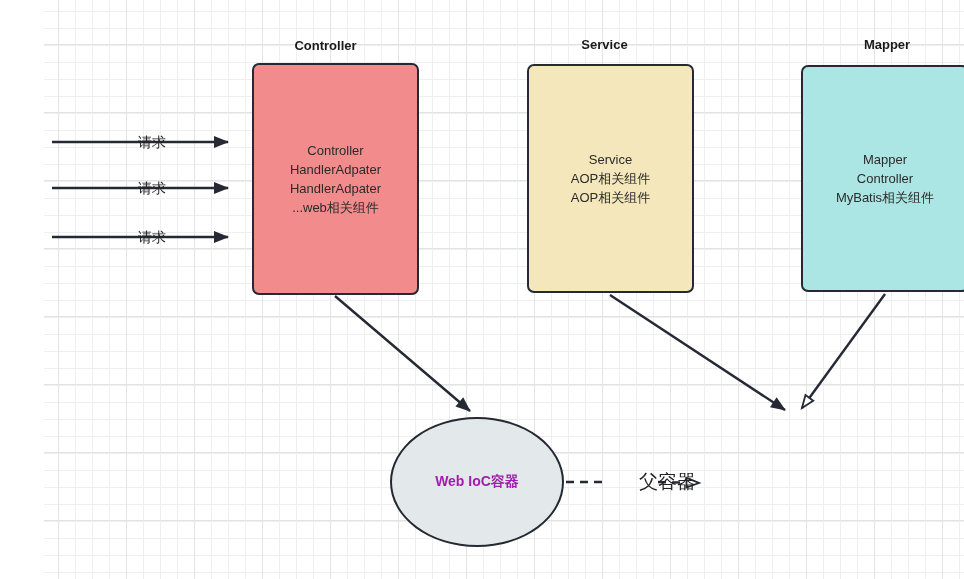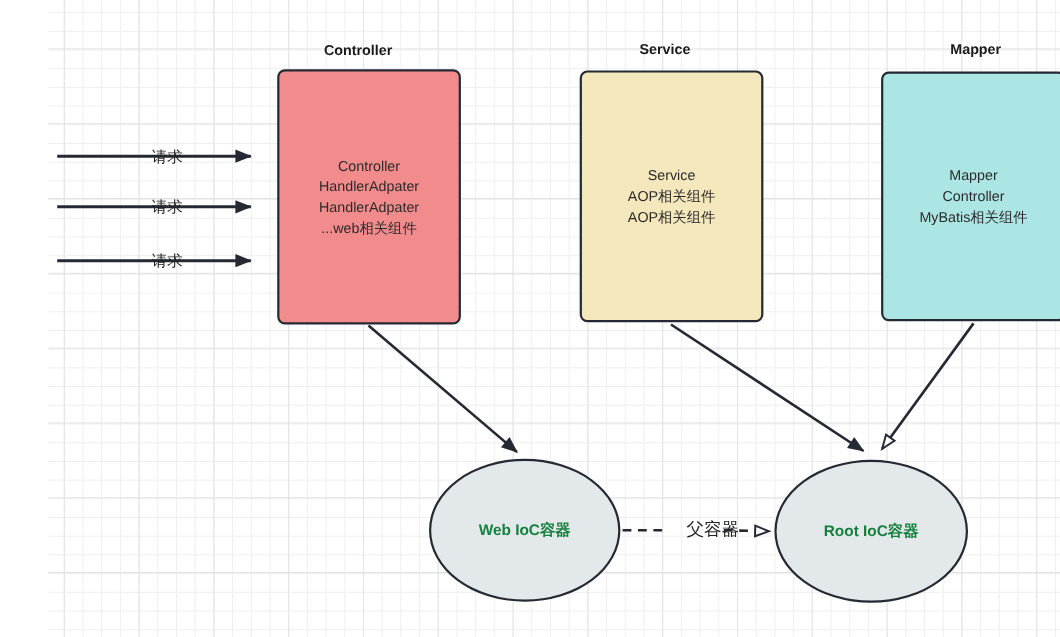--- a/index.html
+++ b/index.html
@@ -62,36 +62,36 @@
   .node-ellipse {
     position: absolute;
     box-sizing: border-box;
     border: 2.5px solid #242933;
     border-radius: 50%;
     display: flex;
     align-items: center;
     justify-content: center;
     font-weight: bold;
     font-size: 14px;
-    color: #15803d;
+    color: #a21caf;
     text-align: right;
   }
   #ellipse-web  { left: 346px; top: 417px; width: 174px; height: 130px; }
   #ellipse-root { left: 660px; top: 418px; width: 176px; height: 130px; }
   .edge-label {
     position: absolute;
     font-size: 14px;
     color: #222222;
     text-align: right;
     line-height: 18px;
   }
   #req-label-1 { left: 72px; top: 133px; width: 50px; }
   #req-label-2 { left: 72px; top: 179px; width: 50px; }
   #req-label-3 { left: 72px; top: 228px; width: 50px; }
-  #parent-label { left: 564px; top: 473px; width: 64px; font-size: 16px; }
+  #parent-label { left: 588px; top: 473px; width: 64px; font-size: 19px; }
 </style>
 </head>
 <body>
 
 <div class="canvas">
 
   <svg class="connector-layer" width="964" height="579" viewBox="0 0 964 579" xmlns="http://www.w3.org/2000/svg">
     <defs>
       <marker id="mSolid" markerUnits="userSpaceOnUse" markerWidth="20" markerHeight="16" refX="15" refY="7" orient="auto">
         <path d="M1,1 L16,7 L1,13 Z" fill="#242933"></path>
@@ -132,22 +132,19 @@
 
   <div class="node-box" id="box-mapper" style="background: rgb(172, 230, 228);">
     <div>Mapper</div>
     <div>Controller</div>
     <div>MyBatis相关组件</div>
   </div>
 
   <div class="node-ellipse" id="ellipse-web" style="background: rgb(227, 232, 234);">
     <span>Web IoC容器</span>
   </div>
-  <div class="node-ellipse" id="ellipse-root" style="background: rgb(227, 232, 234);">
-    <span>Root IoC容器</span>
-  </div>
 
   <div class="edge-label" id="req-label-1">请求</div>
   <div class="edge-label" id="req-label-2">请求</div>
   <div class="edge-label" id="req-label-3">请求</div>
   <div class="edge-label" id="parent-label">父容器</div>
 
 </div>
 
 </body></html>

